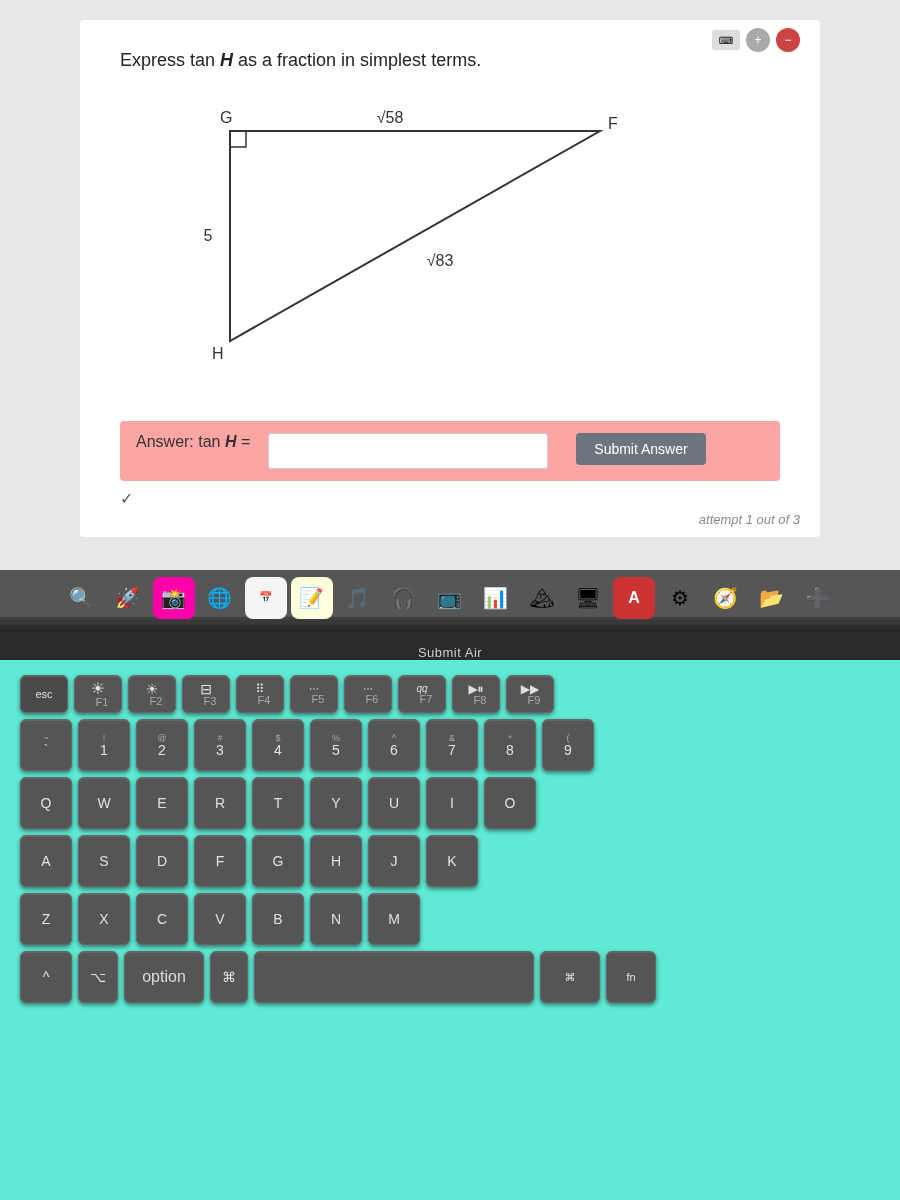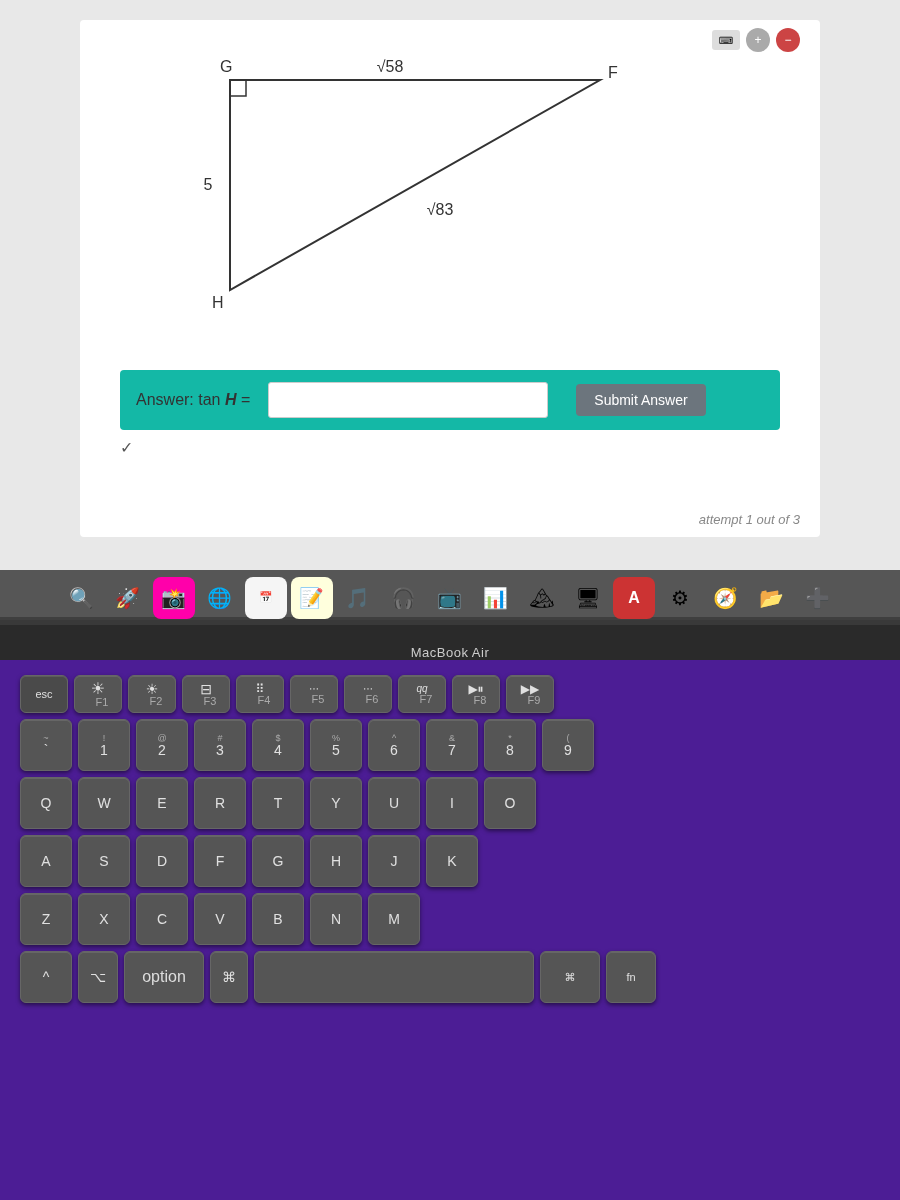--- a/index.html
+++ b/index.html
@@ -50,25 +50,25 @@
     .diagram-container {
       position: relative;
       width: 100%;
       height: 300px;
       margin-bottom: 20px;
     }
 
     
     .answer-area {
       display: flex;
-      align-items: center;
+      align-items: flex-start;
       gap: 18px;
       margin-top: 10px;
       padding: 12px 16px;
-      background: #14b8a6;
+      background: #fca5a5;
       border-radius: 4px;
     }
 
     .answer-label {
       font-size: 16px;
       color: #333;
     }
 
     .answer-label em {
       font-style: italic;
@@ -168,21 +168,21 @@
       letter-spacing: 0.5px;
     }
 
     
     .keyboard {
       position: absolute;
       bottom: 0;
       left: 0;
       right: 0;
       height: 540px;
-      background: #4c1d95;
+      background: #5eead4;
       padding: 10px 20px 30px 20px;
     }
 
     .keyboard-row {
       display: flex;
       justify-content: flex-start;
       gap: 6px;
       margin-bottom: 6px;
     }
 
@@ -242,20 +242,23 @@
       width: 500px;
       height: 280px;
     }
   </style>
 </head>
 <body>
 
 <div class="screen">
   <div class="content-area">
 
+    <div class="problem-title">
+      <span>Express tan </span><em>H</em><span> as a fraction in simplest terms.</span>
+    </div>
 
     <div class="diagram-container">
       <svg class="triangle-svg" viewBox="0 0 500 280">
 
         <polygon points="60,30 430,30 60,240" fill="none" stroke="#333" stroke-width="2"></polygon>
 
         <rect x="60" y="30" width="16" height="16" fill="none" stroke="#333" stroke-width="1.5"></rect>
 
         <text x="50" y="22" font-size="16" font-family="Arial" fill="#333">G</text>
         <text x="438" y="28" font-size="16" font-family="Arial" fill="#333">F</text>
@@ -305,21 +308,21 @@
   <div class="dock-item">📊</div>
   <div class="dock-item">🏔</div>
   <div class="dock-item">🖥</div>
   <div class="dock-item" style="background:#cc3333;border-radius:8px;color:white;font-weight:bold;font-size:16px;">A</div>
   <div class="dock-item">⚙</div>
   <div class="dock-item">🧭</div>
   <div class="dock-item">📂</div>
   <div class="dock-item">➕</div>
 </div>
 
-<div class="macbook-label">MacBook Air</div>
+<div class="macbook-label">Submit Air</div>
 
 <div class="keyboard">
 
   <div class="keyboard-row row-fn">
     <div class="key key-fn-row key-esc">
         <span class="key-main" style="font-size:11px;">esc</span>
       </div>
     <div class="key key-fn-row">
         <span class="key-main" style="font-size:16px;">☀</span>
         <span class="key-sub">F1</span>

